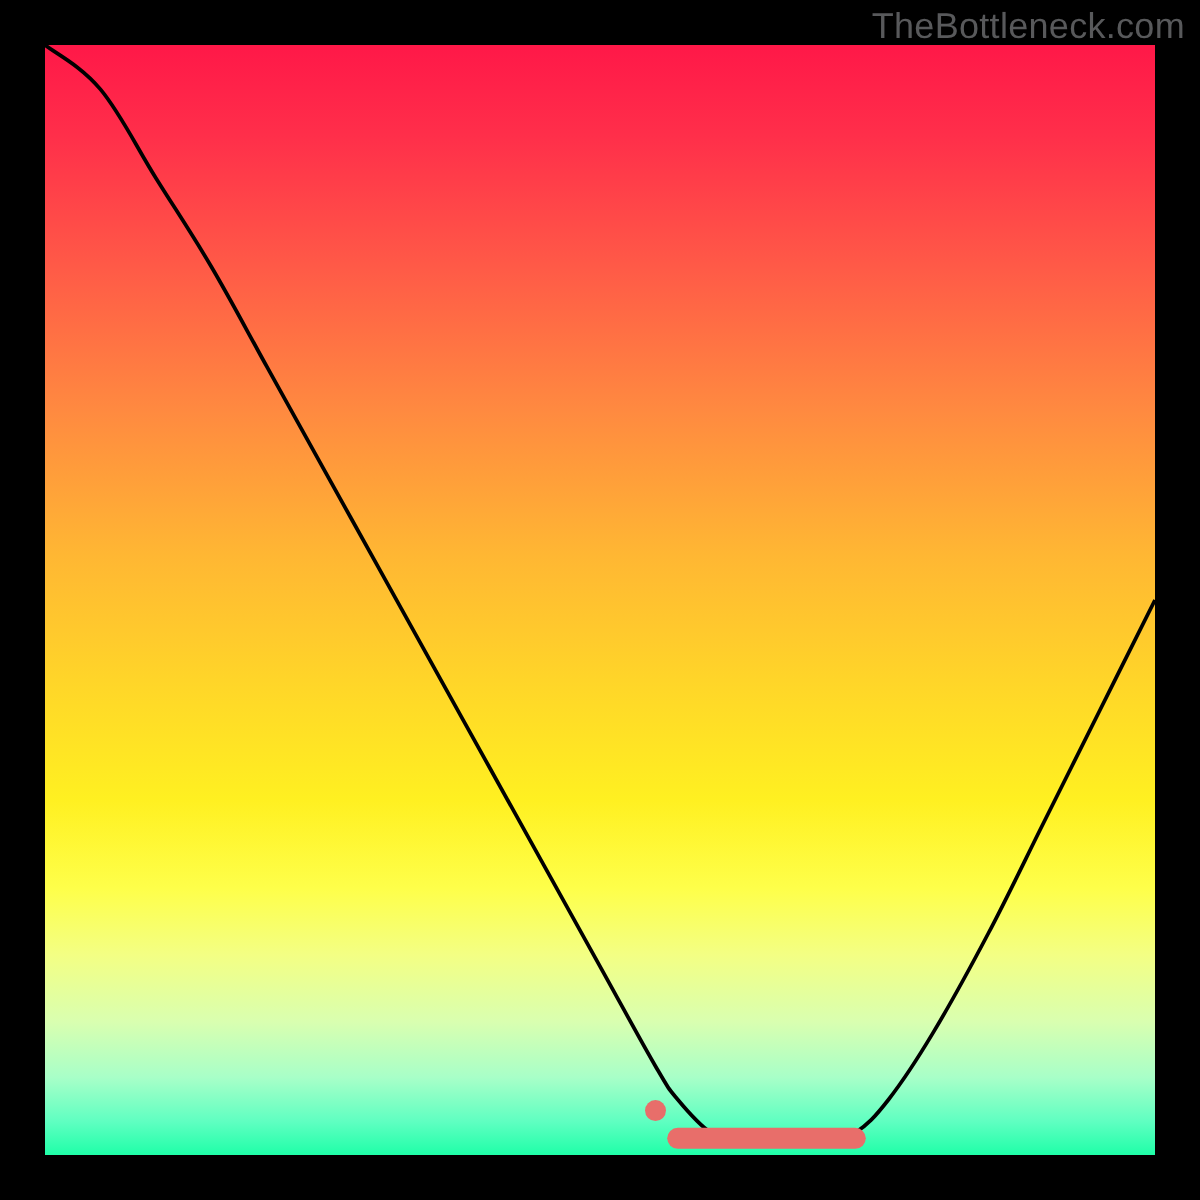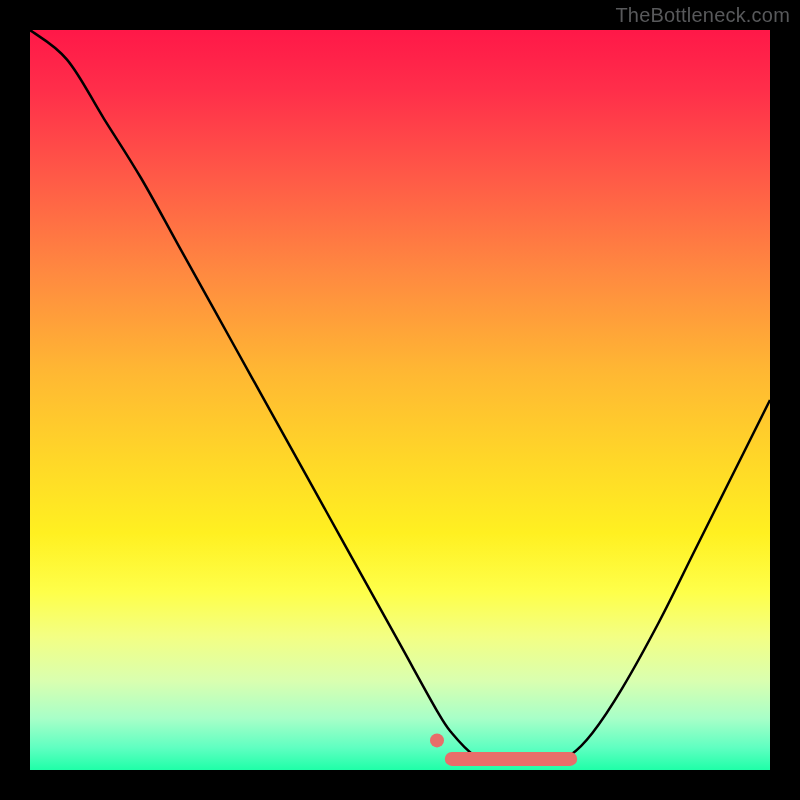--- a/index.html
+++ b/index.html
@@ -8,21 +8,21 @@
     position: relative;
     width: 800px;
     height: 800px;
     background: #000;
   }
   .watermark {
     position: absolute;
     top: 4px;
     right: 10px;
     font-family: Arial, sans-serif;
-    font-size: 20px;
+    font-size: 24px;
     color: #58595b;
     letter-spacing: 0.2px;
     z-index: 10;
   }
   .plot-area {
     position: absolute;
     left: 30px;
     top: 30px;
     width: 740px;
     height: 740px;

